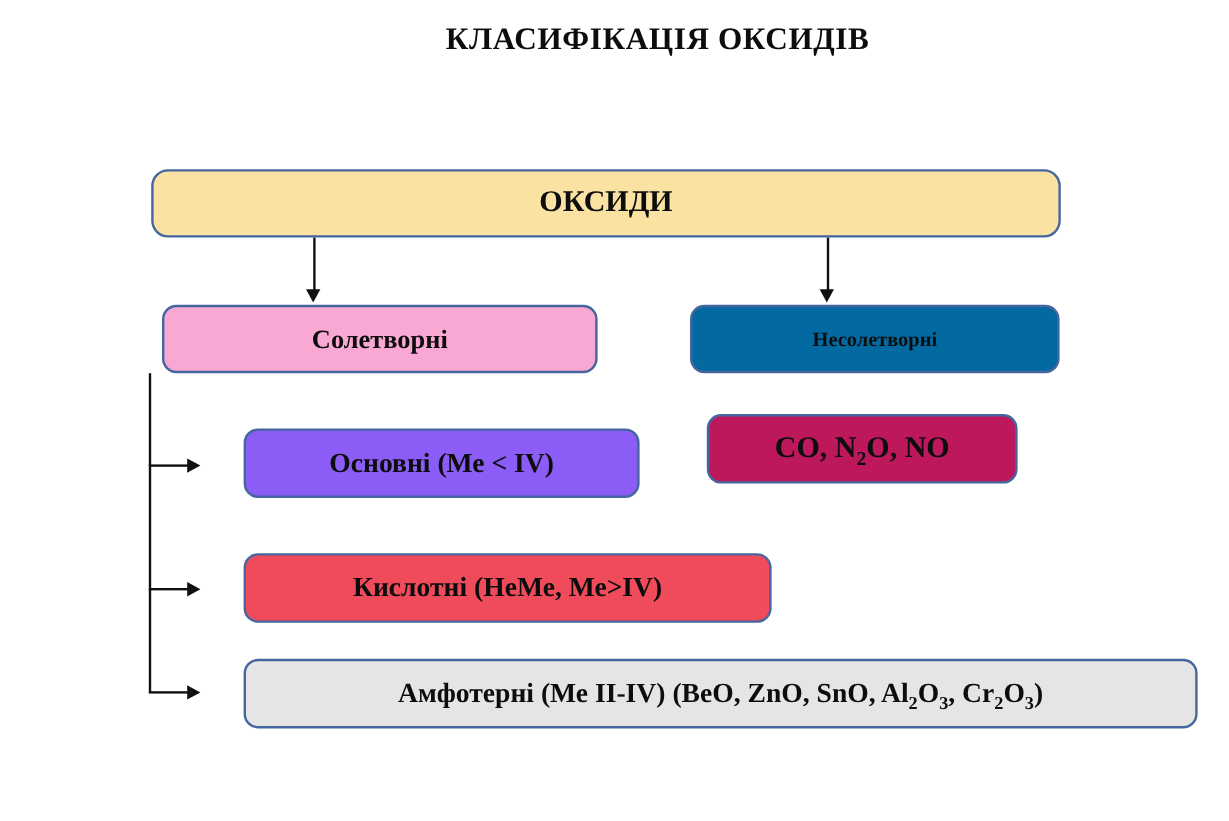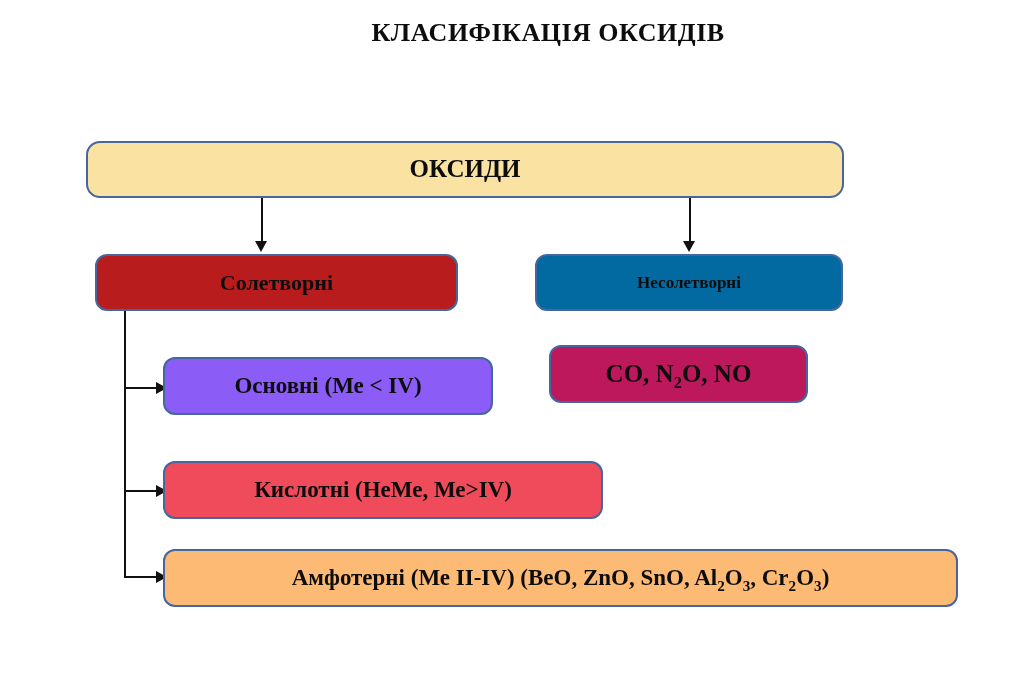--- a/index.html
+++ b/index.html
@@ -40,34 +40,35 @@
     border: 2px solid #45669e;
     border-radius: 12px;
     display: flex;
     align-items: center;
     justify-content: center;
     text-align: center;
     color: #0d0d0d;
     font-weight: bold;
     line-height: 1.05;
     white-space: nowrap;
+    margin-left: 40px;
   }
 
   .box-oxides {
     left: 86px;  top: 141px;
     width: 758px; height: 57px;
     background: #f9e2a2;
     font-size: 25px;
     border-radius: 14px;
   }
 
   .box-salt {
     left: 95px;  top: 254px;
     width: 363px; height: 57px;
-    background: #b91c1c;
+    background: #f9a8d4;
     font-size: 22px;
   }
 
   .box-nonsalt {
     left: 535px; top: 254px;
     width: 308px; height: 57px;
     background: #0369a1;
     font-size: 17px;
   }
 
@@ -88,21 +89,21 @@
   .box-acidic {
     left: 163px; top: 461px;
     width: 440px; height: 58px;
     background: #f04b5a;
     font-size: 23px;
   }
 
   .box-amphoteric {
     left: 163px; top: 549px;
     width: 795px; height: 58px;
-    background: #fdba74;
+    background: #e5e5e5;
     font-size: 23px;
   }
 
   sub {
     font-size: 0.66em;
     vertical-align: -0.38em;
     line-height: 0;
   }
 
   

